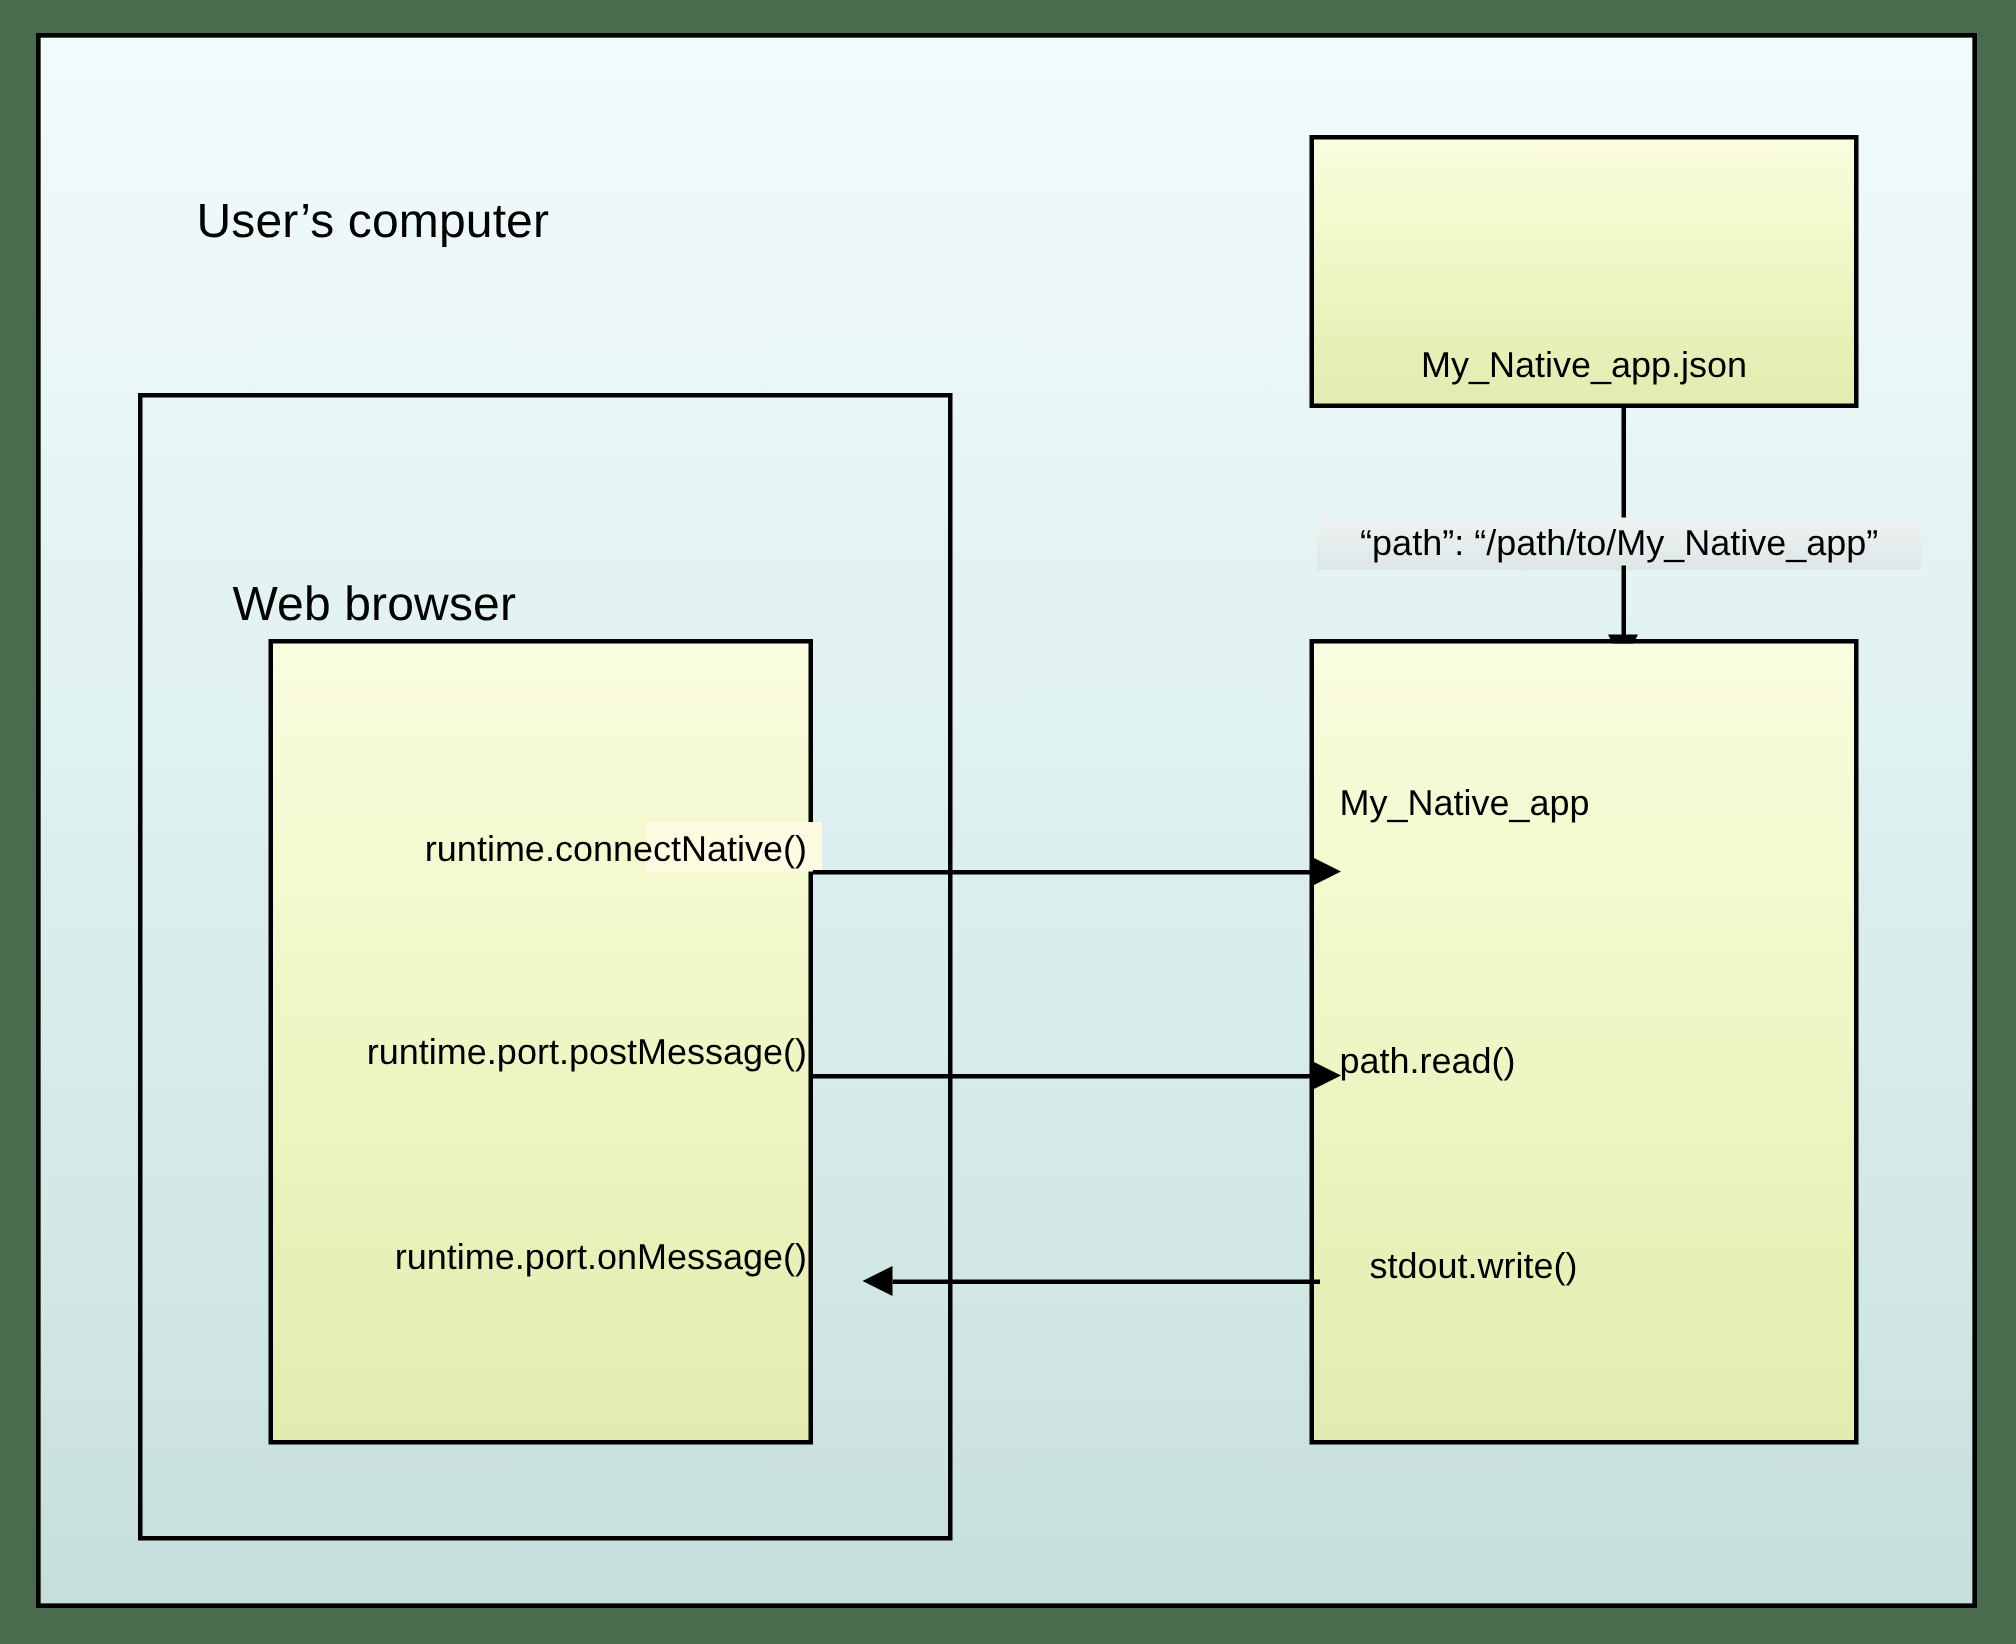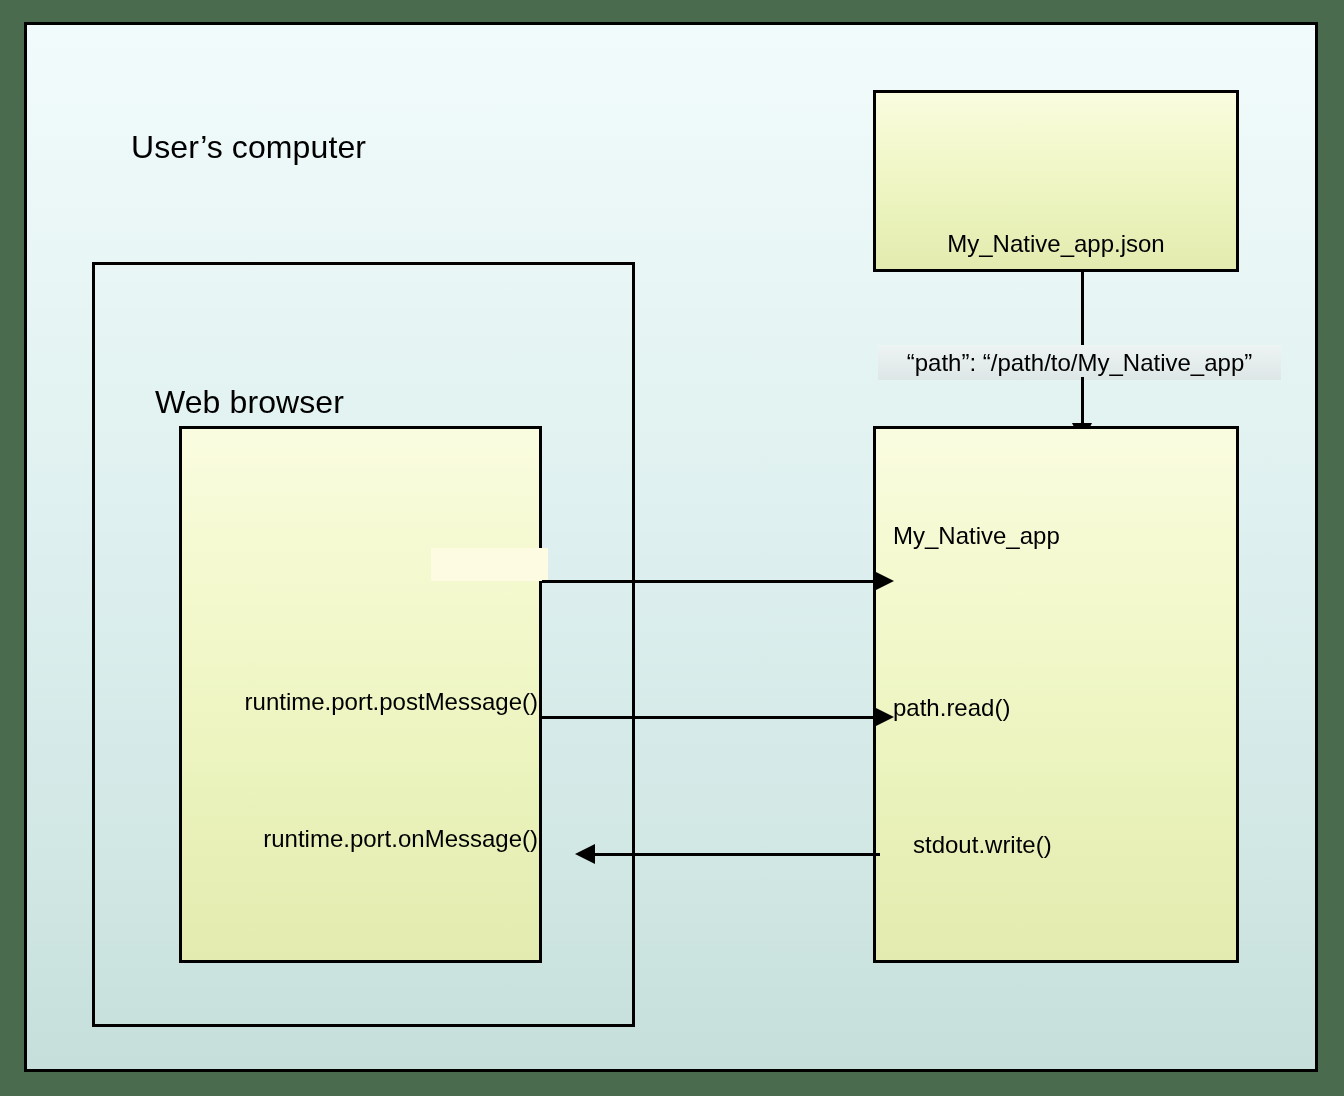--- a/index.html
+++ b/index.html
@@ -175,20 +175,25 @@
 
   <div class="label title-lg" id="users-computer-title">User’s computer</div>
 
   <div class="box plain-box" id="web-browser-box"></div>
   <div class="label title-lg" id="web-browser-title">Web browser</div>
 
   <div class="box yellow-box" id="webextension-box"></div>
 
   <div id="connect-native-highlight"></div>
 
+  <div id="api-connect-native-wrap">
+    <div class="we-api-row">
+      <span class="label api-label we-api">runtime.connectNative()</span>
+    </div>
+  </div>
 
   <div id="api-on-message-wrap">
     <div class="we-api-row">
       <span class="label api-label we-api">runtime.port.onMessage()</span>
     </div>
   </div>
 
   <div id="api-post-message-wrap">
     <div class="we-api-row">
       <span class="label api-label we-api">runtime.port.postMessage()</span>

